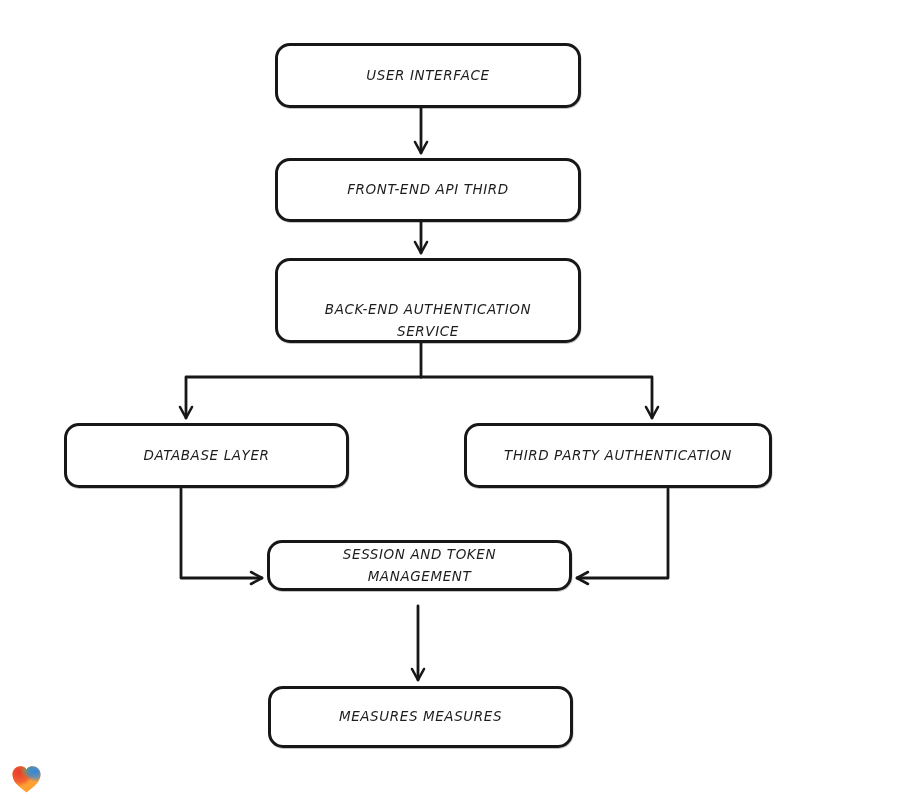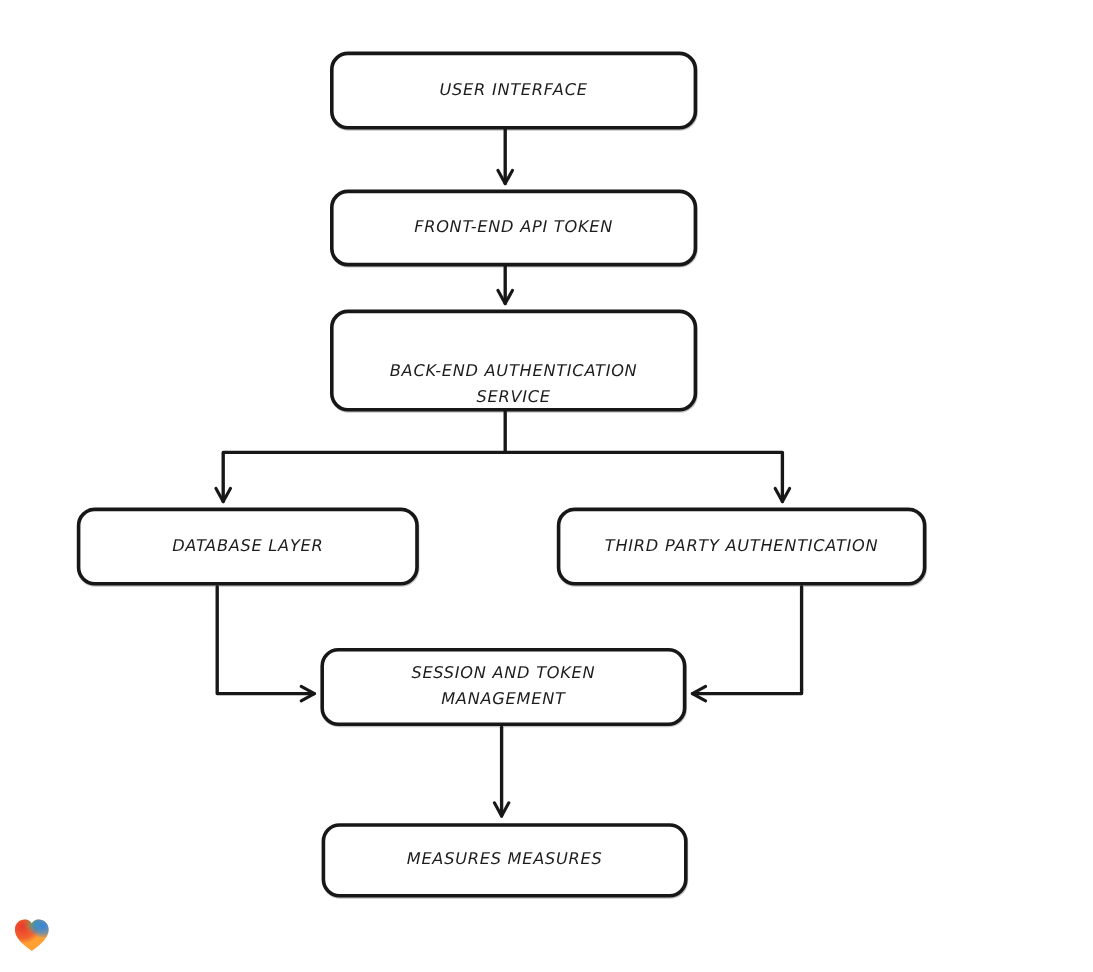--- a/index.html
+++ b/index.html
@@ -45,21 +45,21 @@
     color: #1d1d1d;
   }
   .node .label.narrow   { max-width: 242px; margin-top: 40px; }
   .node .label.narrower { max-width: 224px; }
 
   #n-user-interface       { left: 275px; top: 43px;  width: 306px; height: 65px; }
   #n-front-end-api-calls  { left: 275px; top: 158px; width: 306px; height: 64px; }
   #n-back-end-auth        { left: 275px; top: 258px; width: 306px; height: 85px; }
   #n-database-layer       { left: 64px;  top: 423px; width: 285px; height: 65px; }
   #n-third-party-auth     { left: 449px; top: 423px; width: 308px; height: 65px; margin-left: 15px; }
-  #n-session-token        { left: 267px; top: 540px; width: 305px; height: 65px; justify-content: center; }
+  #n-session-token        { left: 267px; top: 540px; width: 305px; height: 51px; justify-content: center; }
   #n-security-measures    { left: 268px; top: 686px; width: 305px; height: 62px; }
 
   .logo {
     position: absolute;
     left: 10px;
     top: 763px;
     width: 33px;
     height: 33px;
     z-index: 3;
     cursor: pointer;
@@ -86,21 +86,21 @@
       <path d="M668 489 L668 578 L577 578" marker-end="url(#arrow)"></path>
       <path d="M418 606 L418 680" marker-end="url(#arrow)"></path>
     </g>
   </svg>
 
   <div class="node" id="n-user-interface">
     <span class="label">USER INTERFACE</span>
   </div>
 
   <div class="node" id="n-front-end-api-calls">
-    <span class="label">FRONT-END API TOKEN</span>
+    <span class="label">FRONT-END API THIRD</span>
   </div>
 
   <div class="node" id="n-back-end-auth">
     <span class="label narrow">BACK-END AUTHENTICATION SERVICE</span>
   </div>
 
   <div class="node" id="n-database-layer">
     <span class="label">DATABASE LAYER</span>
   </div>
 

